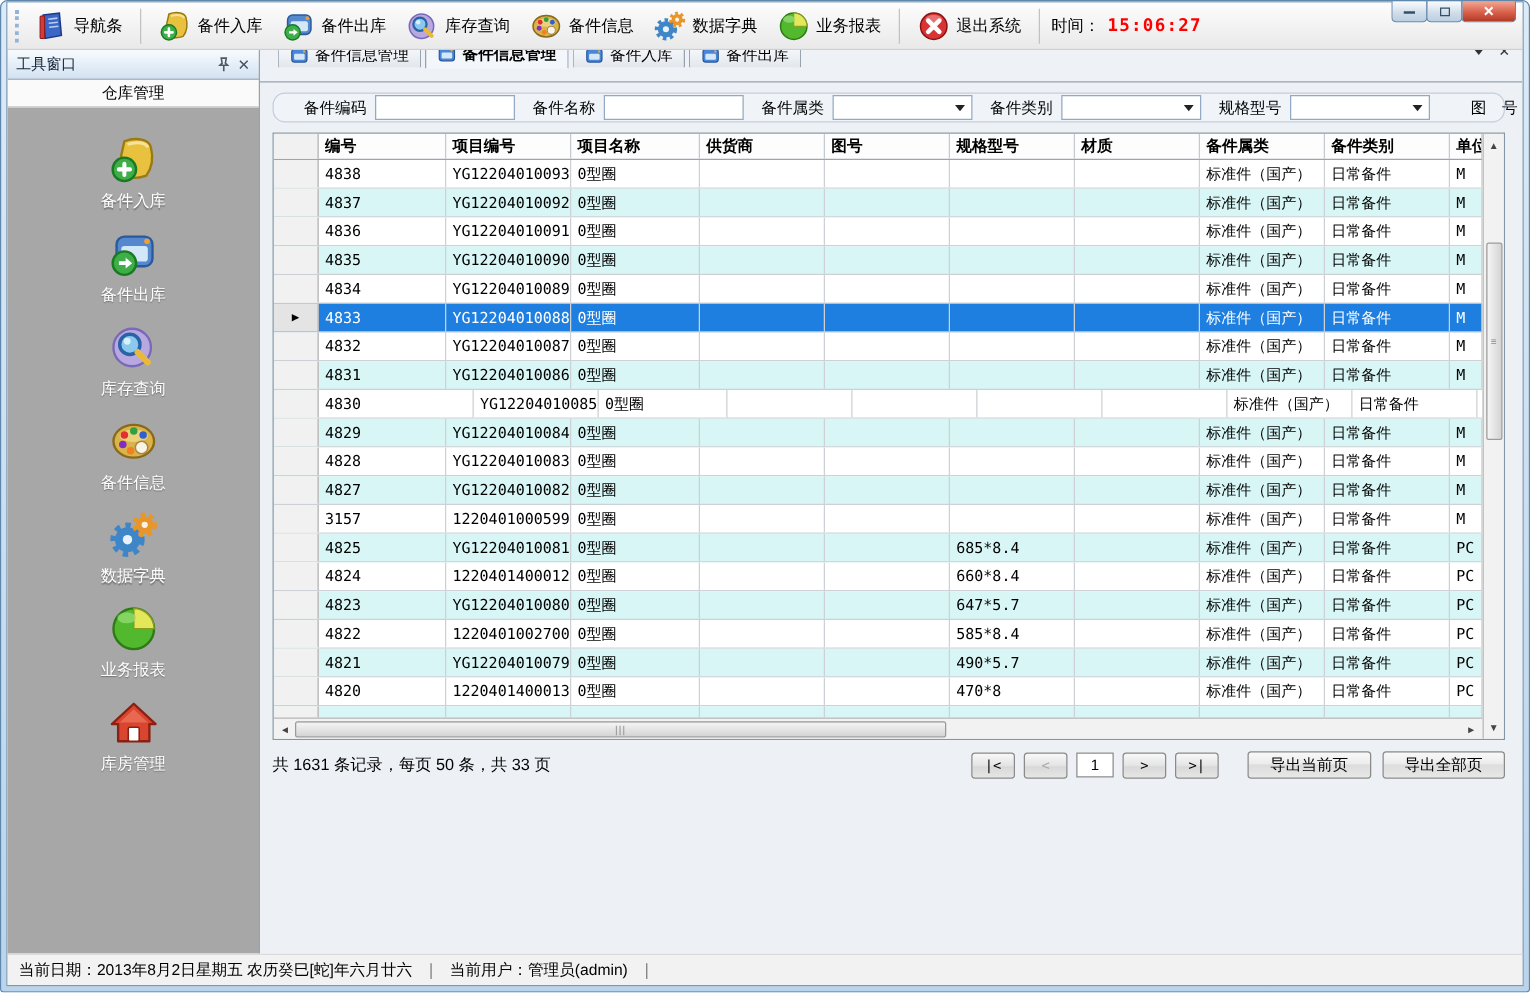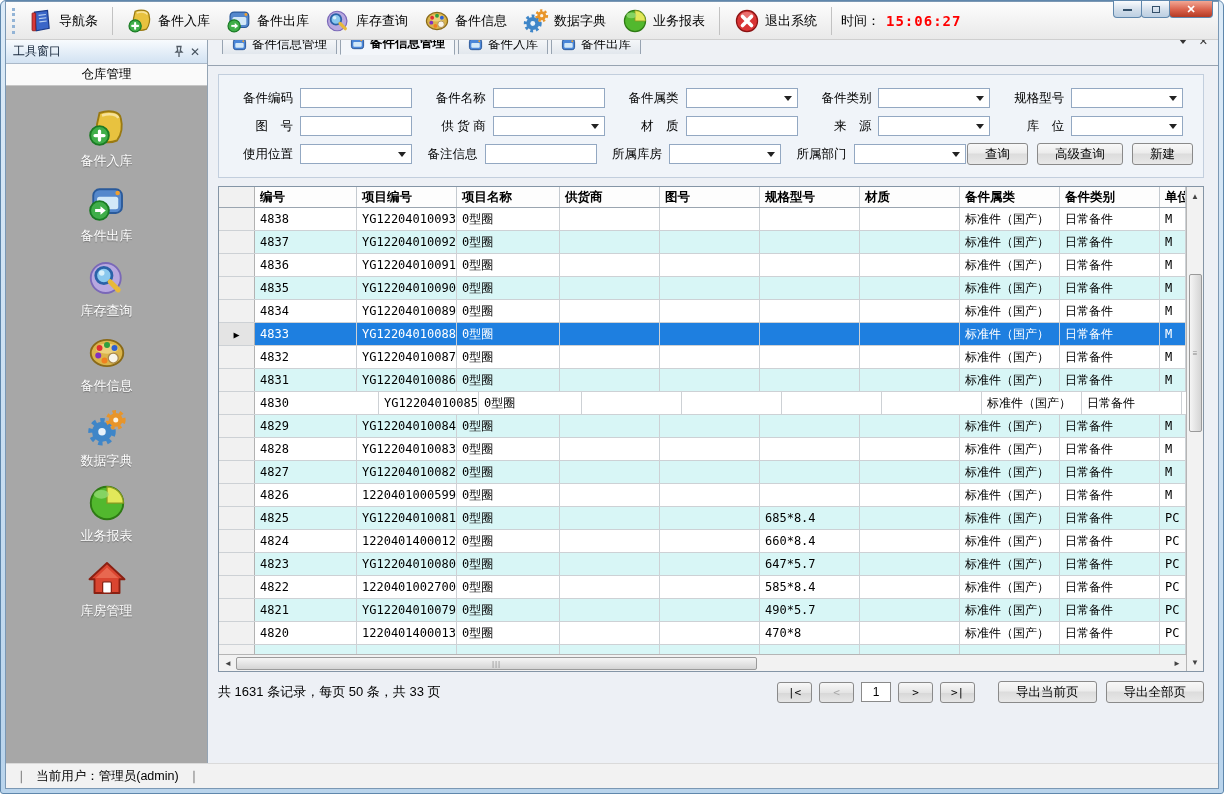--- a/index.html
+++ b/index.html
@@ -64,22 +64,22 @@
   .tab.active{background:#f3f6fa;font-weight:bold;height:24px;margin-bottom:-1px;
     border-bottom:1px solid #f3f6fa}
   .tab-ico{width:15px;height:15px;display:inline-flex}
   .tab-ico svg{width:100%;height:100%}
   .tab-ctrls{margin-left:auto;display:flex;align-items:center;gap:12px;color:#333;
     padding:0 4px 6px 0;font-size:11px}
   .tab-drop{width:0;height:0;border-left:4px solid transparent;border-right:4px solid transparent;
     border-top:5px solid #333}
   .content-pad{flex:1;padding:8px 14px 0 10px;display:flex;flex-direction:column;overflow:hidden}
   
-  .form-panel{border:1px solid #c2cedd;border-radius:0;background:#f0f4f9;
-    padding:12px 10px;display:flex;flex-direction:column;gap:6px;flex:0 0 auto}
+  .form-panel{border:1px solid #c2cedd;border-radius:10px;background:#f0f4f9;
+    padding:0 10px;display:flex;gap:6px;flex:0 0 auto}
   .form-row{display:flex;align-items:center;height:22px}
   .field{flex:1;display:flex;align-items:center;min-width:0}
   .field label{width:64px;text-align:right;margin-right:7px;font-size:12.5px;white-space:pre}
   .ctrl{width:112px;height:20px;background:#fff;border:1px solid #93a8c2;display:flex;
     align-items:center;justify-content:flex-end;flex:0 0 112px}
   .ctrl .arrow{width:0;height:0;border-left:4px solid transparent;border-right:4px solid transparent;
     border-top:5px solid #222;margin-right:5px}
   .form-buttons{flex:1;display:flex;gap:9px;justify-content:flex-end}
   .btn{height:22px;padding:0 17px;border:1px solid #8a8a8a;border-radius:3px;
     background:linear-gradient(#f8f8f8,#ececec 45%,#dcdcdc 50%,#e8e8e8);
@@ -682,21 +682,21 @@
                     <div class="gc" style="width: 100px;"></div>
                     <div class="gc" style="width: 100px;"></div>
                     <div class="gc" style="width: 100px;"></div>
                     <div class="gc" style="width: 100px;"></div>
                     <div class="gc" style="width: 100px;">标准件（国产）</div>
                     <div class="gc" style="width: 100px;">日常备件</div>
                     <div class="gc" style="flex: 1 1 0%; min-width: 24px;">M</div>
                   </div>
                   <div class="grid-row">
                     <div class="row-sel"></div>
-                    <div class="gc" style="width: 102px;">4826</div>
+                    <div class="gc" style="width: 102px;">3157</div>
                     <div class="gc" style="width: 100px;">1220401000599</div>
                     <div class="gc" style="width: 103px;">0型圈</div>
                     <div class="gc" style="width: 100px;"></div>
                     <div class="gc" style="width: 100px;"></div>
                     <div class="gc" style="width: 100px;"></div>
                     <div class="gc" style="width: 100px;"></div>
                     <div class="gc" style="width: 100px;">标准件（国产）</div>
                     <div class="gc" style="width: 100px;">日常备件</div>
                     <div class="gc" style="flex: 1 1 0%; min-width: 24px;">M</div>
                   </div>
@@ -820,18 +820,19 @@
                 <div class="btn">导出当前页</div>
                 <div class="btn">导出全部页</div>
               </div>
             </div>
           </div>
         </div>
       </div>
     </div>
 
     <div class="statusbar">
+      <span>当前日期：2013年8月2日星期五 农历癸巳[蛇]年六月廿六</span>
       <span class="status-sep">｜</span>
       <span>当前用户：管理员(admin)</span>
       <span class="status-sep">｜</span>
     </div>
   </div>
 </div>
 
 </body></html>

